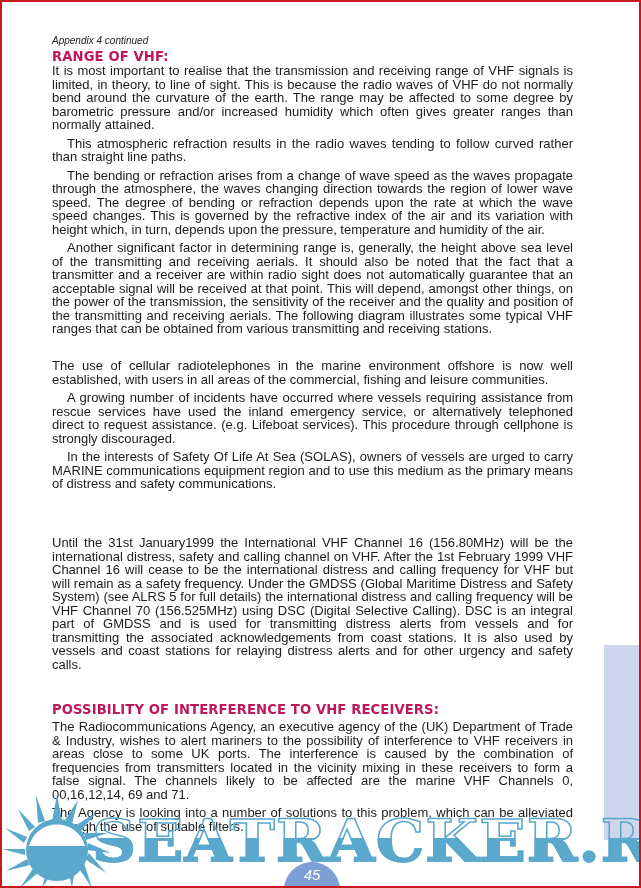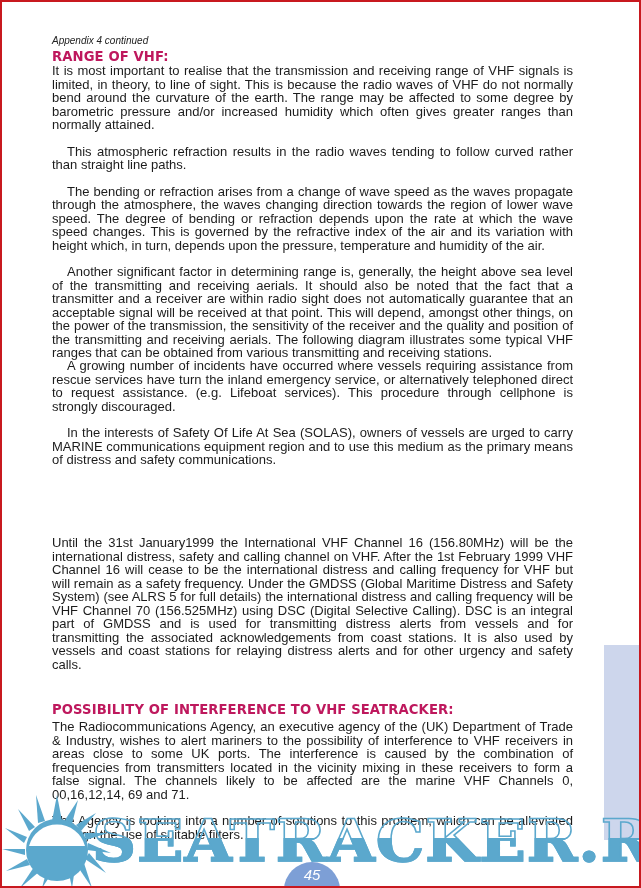--- a/index.html
+++ b/index.html
@@ -24,21 +24,21 @@
     font-size: 10px; font-style: italic; color: #222; margin: 0 0 4px 0; height: 10px; line-height: 10px;
   }
   h2 {
     font-family: "DejaVu Sans", sans-serif; font-weight: bold; font-size: 13.2px; line-height: 14px;
     margin: 0; color: #be185d; letter-spacing: 0.1px;
   }
   h2.spread { text-align: justify; text-align-last: left; word-spacing: 6px; }
   p {
     font-size: 13px; line-height: 13.5px; margin: 0; text-align: justify; color: #1c1c1c;
   }
-  p + p { margin-top: 13px; }
+  p + p { margin-top: 5px; }
   p.indent { text-indent: 15px; }
   .section { margin-bottom: 0; }
   #s1 { margin-top: 2px; }
   #s2 { position: absolute; top: 320px; left: 0; width: 521px; }
   #s3 { position: absolute; top: 497px; left: 0; width: 521px; }
   #s4 { position: absolute; top: 667px; left: 0; width: 521px; }
   .sec-gap { height: 3px; }
   .watermark {
     position: absolute; left: 92px; top: 812px; z-index: 5;
     font-family: "DejaVu Serif", serif; font-weight: bold; font-size: 58px; line-height: 58px;
@@ -71,31 +71,32 @@
   <div class="section" id="s1">
     <h2>RANGE OF VHF:</h2>
     <p>It is most important to realise that the transmission and receiving range of VHF signals is limited, in theory, to line of sight. This is because the radio waves of VHF do not normally bend around the curvature of the earth. The range may be affected to some degree by barometric pressure and/or increased humidity which often gives greater ranges than normally attained.</p>
     <p class="indent">This atmospheric refraction results in the radio waves tending to follow curved rather than straight line paths.</p>
     <p class="indent">The bending or refraction arises from a change of wave speed as the waves propagate through the atmosphere, the waves changing direction towards the region of lower wave speed. The degree of bending or refraction depends upon the rate at which the wave speed changes. This is governed by the refractive index of the air and its variation with height which, in turn, depends upon the pressure, temperature and humidity of the air.</p>
     <p class="indent">Another significant factor in determining range is, generally, the height above sea level of the transmitting and receiving aerials. It should also be noted that the fact that a transmitter and a receiver are within radio sight does not automatically guarantee that an acceptable signal will be received at that point. This will depend, amongst other things, on the power of the transmission, the sensitivity of the receiver and the quality and position of the transmitting and receiving aerials. The following diagram illustrates some typical VHF ranges that can be obtained from various transmitting and receiving stations.</p>
   </div>
 
   <div class="section" id="s2">
     <div class="sec-gap"></div>
-    <p class="indent">A growing number of incidents have occurred where vessels requiring assistance from rescue services have turn the inland emergency service, or alternatively telephoned direct to request assistance. (e.g. Lifeboat services). This procedure through cellphone is strongly discouraged.</p>
+    <p>The use of cellular radiotelephones in the marine environment offshore is now well established, with users in all areas of the commercial, fishing and leisure communities.</p>
+    <p class="indent">A growing number of incidents have occurred where vessels requiring assistance from rescue services have used the inland emergency service, or alternatively telephoned direct to request assistance. (e.g. Lifeboat services). This procedure through cellphone is strongly discouraged.</p>
     <p class="indent">In the interests of Safety Of Life At Sea (SOLAS), owners of vessels are urged to carry MARINE communications equipment region and to use this medium as the primary means of distress and safety communications.</p>
   </div>
 
   <div class="section" id="s3">
     <div class="sec-gap"></div>
     <p>Until the 31st January1999 the International VHF Channel 16 (156.80MHz) will be the international distress, safety and calling channel on VHF. After the 1st February 1999 VHF Channel 16 will cease to be the international distress and calling frequency for VHF but will remain as a safety frequency. Under the GMDSS (Global Maritime Distress and Safety System) (see ALRS 5 for full details) the international distress and calling frequency will be VHF Channel 70 (156.525MHz) using DSC (Digital Selective Calling). DSC is an integral part of GMDSS and is used for transmitting distress alerts from vessels and for transmitting the associated acknowledgements from coast stations. It is also used by vessels and coast stations for relaying distress alerts and for other urgency and safety calls.</p>
   </div>
 
   <div class="section" id="s4">
-    <h2>POSSIBILITY OF INTERFERENCE TO VHF SEATRACKER:</h2>
+    <h2>POSSIBILITY OF INTERFERENCE TO VHF RECEIVERS:</h2>
     <div class="sec-gap"></div>
     <p>The Radiocommunications Agency, an executive agency of the (UK) Department of Trade &amp; Industry, wishes to alert mariners to the possibility of interference to VHF receivers in areas close to some UK ports. The interference is caused by the combination of frequencies from transmitters located in the vicinity mixing in these receivers to form a false signal. The channels likely to be affected are the marine VHF Channels 0, 00,16,12,14, 69 and 71.</p>
     <p>The Agency is looking into a number of solutions to this problem, which can be alleviated through the use of suitable filters.</p>
   </div>
 </div>
 
 <svg class="sun" viewBox="0 0 110 95" xmlns="http://www.w3.org/2000/svg">
   <g fill="#5ba8cd">
     <polygon points="55,2 60,28 50,28"></polygon>
     <polygon points="76,7 70,31 63,27"></polygon>

